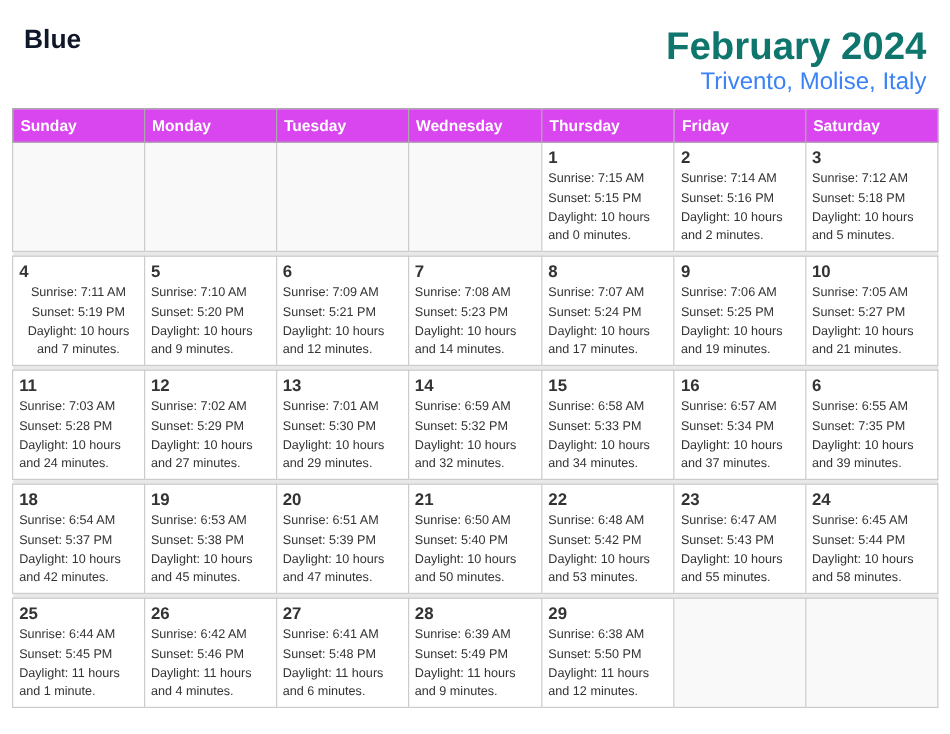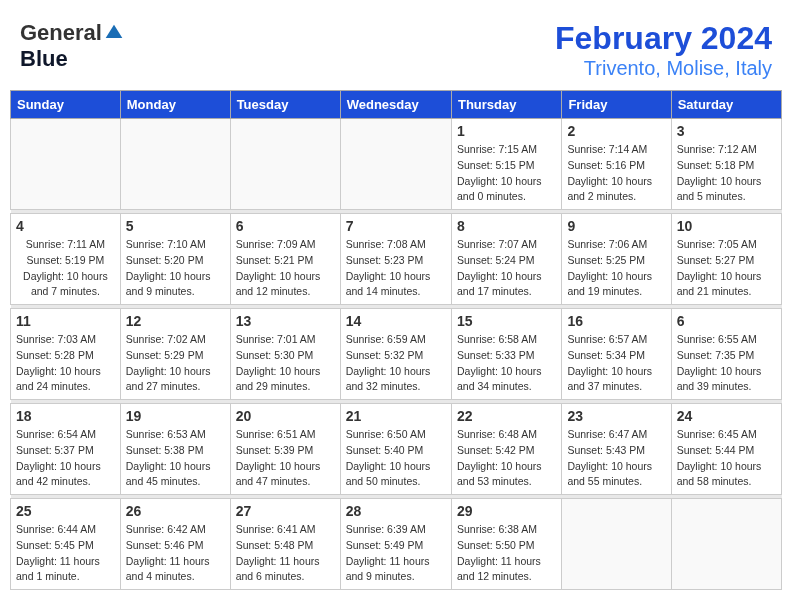--- a/index.html
+++ b/index.html
@@ -38,34 +38,34 @@
       width: 20px;
       height: 20px;
       margin-left: 2px;
     }
     .title-block {
       text-align: right;
     }
     .calendar-title {
       font-size: 32px;
       font-weight: bold;
-      color: #1d4ed8;
+      color: #0f766e;
       text-align: right;
     }
     .calendar-subtitle {
       font-size: 20px;
       color: #3b82f6;
     }
     .calendar {
       width: 100%;
       border-collapse: collapse;
       margin-top: 5px;
     }
     .calendar th {
-      background-color: #1d4ed8;
+      background-color: #d946ef;
       color: white;
       text-align: left;
       padding: 6px 6px;
       font-size: 13px;
       border: 1px solid #aaa;
     }
     .calendar td {
       border: 1px solid #ccc;
       vertical-align: top;
       padding: 4px 5px;
@@ -94,26 +94,20 @@
       padding: 0;
       background: #e8e8e8;
       border: none;
     }
   </style>
 </head>
 <body>
 
 <div class="header">
   <div class="logo">
-    <div class="logo-text">
-      <span class="logo-general">General</span>
-      <svg class="logo-icon" viewBox="0 0 24 24">
-        <polygon points="12,2 22,18 2,18" fill="#1a6db5"></polygon>
-      </svg>
-    </div>
     <span class="logo-blue">Blue</span>
   </div>
   <div class="title-block">
     <div class="calendar-title">February 2024</div>
     <div class="calendar-subtitle">Trivento, Molise, Italy</div>
   </div>
 </div>
 
 <table class="calendar">
   <thead>

